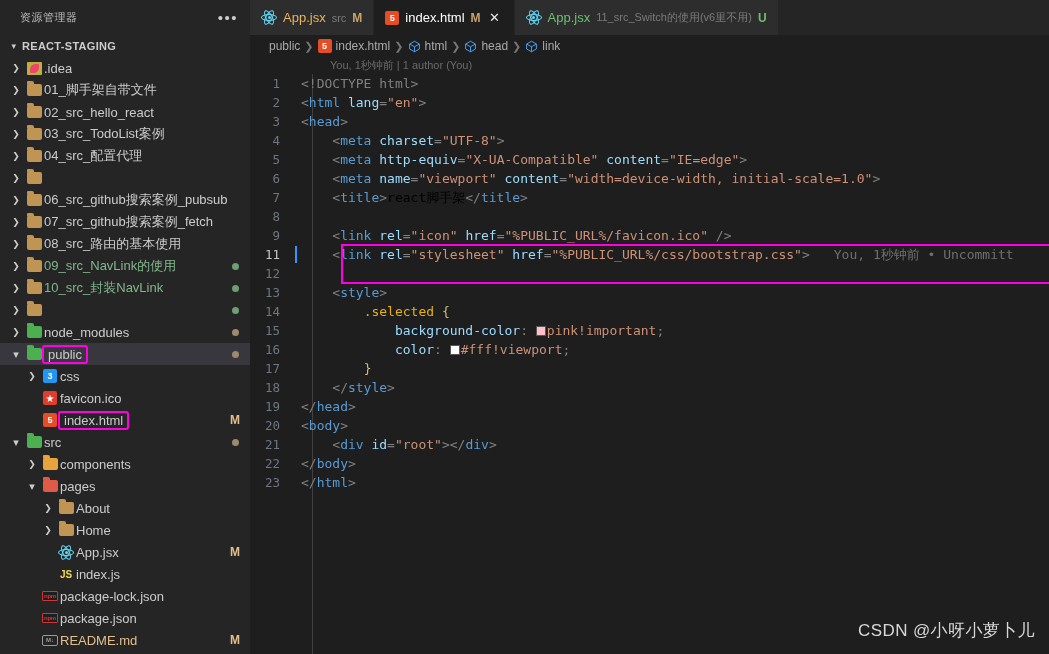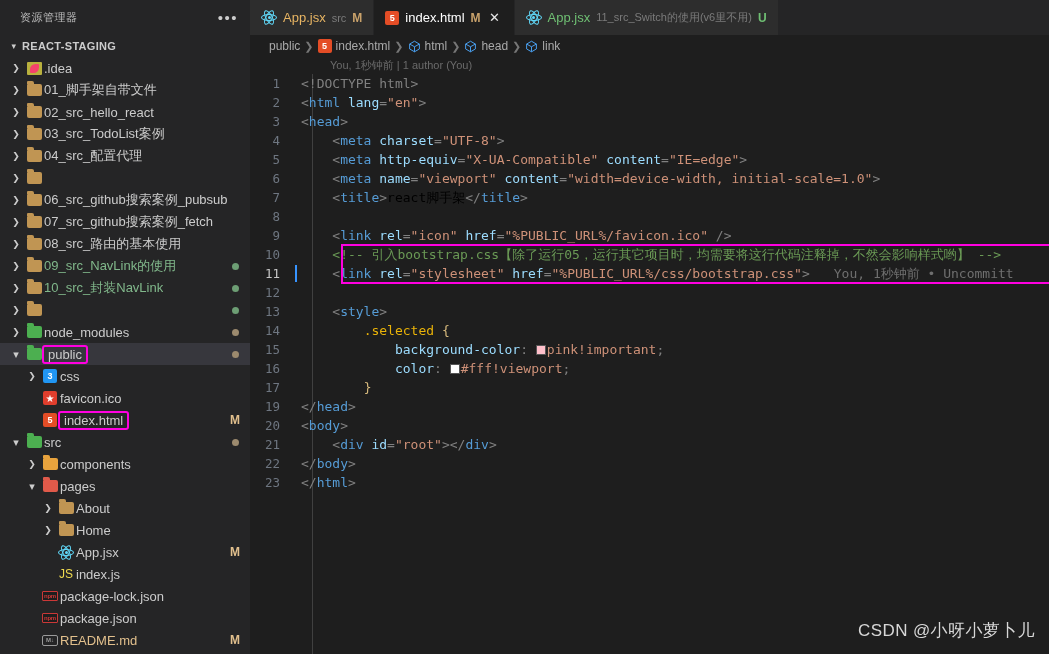--- a/index.html
+++ b/index.html
@@ -107,21 +107,21 @@
     font-size: 6px; color: #cb3837; font-weight: bold;
     letter-spacing: -.3px;
   }
   .mdbox {
     width: 16px; height: 11px; border: 1px solid #9a9a9a;
     border-radius: 2px; display:flex; align-items:center;
     justify-content:center; font-size: 6px; color: #9a9a9a;
     font-weight: bold;
   }
   .jsicon {
-    font-size: 12px; font-weight: normal; color: #f0db4f;
+    font-size: 10px; font-weight: bold; color: #f0db4f;
     font-family: "Liberation Sans", sans-serif;
   }
   .react-atom { position: relative; width: 16px; height: 16px; }
   .react-atom .nucleus {
     position:absolute; left:6.5px; top:6.5px;
     width:3px; height:3px; border-radius:50%; background:#61dafb;
   }
   .react-atom .orb {
     position:absolute; left:0px; top:4.5px;
     width:16px; height:7px; border:1.1px solid #61dafb;
@@ -566,28 +566,28 @@
       <div id="code-lines">
           <div class="cline"><span class="lnum">1</span><span class="cursor hidden"></span><span class="ctext"><span class="t-doctype">&lt;!DOCTYPE html&gt;</span></span></div>
           <div class="cline"><span class="lnum">2</span><span class="cursor hidden"></span><span class="ctext"><span class="t-punct">&lt;</span><span class="t-tag">html</span><span class="t-punct"> </span><span class="t-attr">lang</span><span class="t-punct">=</span><span class="t-str">"en"</span><span class="t-punct">&gt;</span></span></div>
           <div class="cline"><span class="lnum">3</span><span class="cursor hidden"></span><span class="ctext"><span class="t-punct">&lt;</span><span class="t-tag">head</span><span class="t-punct">&gt;</span></span></div>
           <div class="cline"><span class="lnum">4</span><span class="cursor hidden"></span><span class="ctext"><span class="t-punct">    &lt;</span><span class="t-tag">meta</span><span class="t-punct"> </span><span class="t-attr">charset</span><span class="t-punct">=</span><span class="t-str">"UTF-8"</span><span class="t-punct">&gt;</span></span></div>
           <div class="cline"><span class="lnum">5</span><span class="cursor hidden"></span><span class="ctext"><span class="t-punct">    &lt;</span><span class="t-tag">meta</span><span class="t-punct"> </span><span class="t-attr">http-equiv</span><span class="t-punct">=</span><span class="t-str">"X-UA-Compatible"</span><span class="t-punct"> </span><span class="t-attr">content</span><span class="t-punct">=</span><span class="t-str">"IE=edge"</span><span class="t-punct">&gt;</span></span></div>
           <div class="cline"><span class="lnum">6</span><span class="cursor hidden"></span><span class="ctext"><span class="t-punct">    &lt;</span><span class="t-tag">meta</span><span class="t-punct"> </span><span class="t-attr">name</span><span class="t-punct">=</span><span class="t-str">"viewport"</span><span class="t-punct"> </span><span class="t-attr">content</span><span class="t-punct">=</span><span class="t-str">"width=device-width, initial-scale=1.0"</span><span class="t-punct">&gt;</span></span></div>
           <div class="cline"><span class="lnum">7</span><span class="cursor hidden"></span><span class="ctext"><span class="t-punct">    &lt;</span><span class="t-tag">title</span><span class="t-punct">&gt;</span><span class="t-plain">react脚手架</span><span class="t-punct">&lt;/</span><span class="t-tag">title</span><span class="t-punct">&gt;</span></span></div>
           <div class="cline"><span class="lnum">8</span><span class="cursor hidden"></span></div>
           <div class="cline"><span class="lnum">9</span><span class="cursor hidden"></span><span class="ctext"><span class="t-punct">    &lt;</span><span class="t-tag">link</span><span class="t-punct"> </span><span class="t-attr">rel</span><span class="t-punct">=</span><span class="t-str">"icon"</span><span class="t-punct"> </span><span class="t-attr">href</span><span class="t-punct">=</span><span class="t-str">"%PUBLIC_URL%/favicon.ico"</span><span class="t-punct"> /&gt;</span></span></div>
-          <div class="cline"><span class="lnum">10</span><span class="cursor hidden"></span><span class="ctext"><span class="t-com">    &lt;!-- 引入bootstrap.css【除了运行05，运行其它项目时，均需要将这行代码注释掉，不然会影响样式哟】 --&gt;</span></span></div>
           <div class="cline active"><span class="lnum">11</span><span class="cursor"></span><span class="ctext"><span class="t-punct">    &lt;</span><span class="t-tag">link</span><span class="t-punct"> </span><span class="t-attr">rel</span><span class="t-punct">=</span><span class="t-str">"stylesheet"</span><span class="t-punct"> </span><span class="t-attr">href</span><span class="t-punct">=</span><span class="t-str">"%PUBLIC_URL%/css/bootstrap.css"</span><span class="t-punct">&gt;</span></span><span class="blame-inline" style="margin-left: 24px;">You, 1秒钟前 • Uncommitt</span></div>
           <div class="cline"><span class="lnum">12</span><span class="cursor hidden"></span><span class="ctext"></span></div>
           <div class="cline"><span class="lnum">13</span><span class="cursor hidden"></span><span class="ctext"><span class="t-punct">    &lt;</span><span class="t-tag">style</span><span class="t-punct">&gt;</span></span></div>
           <div class="cline"><span class="lnum">14</span><span class="cursor hidden"></span><span class="ctext"><span class="t-punct">        </span><span class="t-sel">.selected</span><span class="t-punct"> </span><span class="t-brace">{</span></span></div>
           <div class="cline"><span class="lnum">15</span><span class="cursor hidden"></span><span class="ctext"><span class="t-punct">            </span><span class="t-prop">background-color</span><span class="t-punct">: </span><span class="swatch" style="background: rgb(255, 192, 203);"></span><span class="t-val">pink!important</span><span class="t-punct">;</span></span></div>
           <div class="cline"><span class="lnum">16</span><span class="cursor hidden"></span><span class="ctext"><span class="t-punct">            </span><span class="t-prop">color</span><span class="t-punct">: </span><span class="swatch" style="background: rgb(255, 255, 255);"></span><span class="t-val">#fff!viewport</span><span class="t-punct">;</span></span></div>
           <div class="cline"><span class="lnum">17</span><span class="cursor hidden"></span><span class="ctext"><span class="t-punct">        </span><span class="t-brace">}</span></span></div>
+          <div class="cline"><span class="lnum">18</span><span class="cursor hidden"></span><span class="ctext"><span class="t-punct">    &lt;/</span><span class="t-tag">style</span><span class="t-punct">&gt;</span></span></div>
           <div class="cline"><span class="lnum">19</span><span class="cursor hidden"></span><span class="ctext"><span class="t-punct">&lt;/</span><span class="t-tag">head</span><span class="t-punct">&gt;</span></span></div>
           <div class="cline"><span class="lnum">20</span><span class="cursor hidden"></span><span class="ctext"><span class="t-punct">&lt;</span><span class="t-tag">body</span><span class="t-punct">&gt;</span></span></div>
           <div class="cline"><span class="lnum">21</span><span class="cursor hidden"></span><span class="ctext"><span class="t-punct">    &lt;</span><span class="t-tag">div</span><span class="t-punct"> </span><span class="t-attr">id</span><span class="t-punct">=</span><span class="t-str">"root"</span><span class="t-punct">&gt;&lt;/</span><span class="t-tag">div</span><span class="t-punct">&gt;</span></span></div>
           <div class="cline"><span class="lnum">22</span><span class="cursor hidden"></span><span class="ctext"><span class="t-punct">&lt;/</span><span class="t-tag">body</span><span class="t-punct">&gt;</span></span></div>
           <div class="cline"><span class="lnum">23</span><span class="cursor hidden"></span><span class="ctext"><span class="t-punct">&lt;/</span><span class="t-tag">html</span><span class="t-punct">&gt;</span></span></div>
         </div>
       <div id="code-hl" style="top: 170px; left: 91px; right: -2px; height: 40px; border-color: rgb(255, 0, 224);"></div>
     </div>
 
     <div id="watermark">CSDN @小呀小萝卜儿</div>

